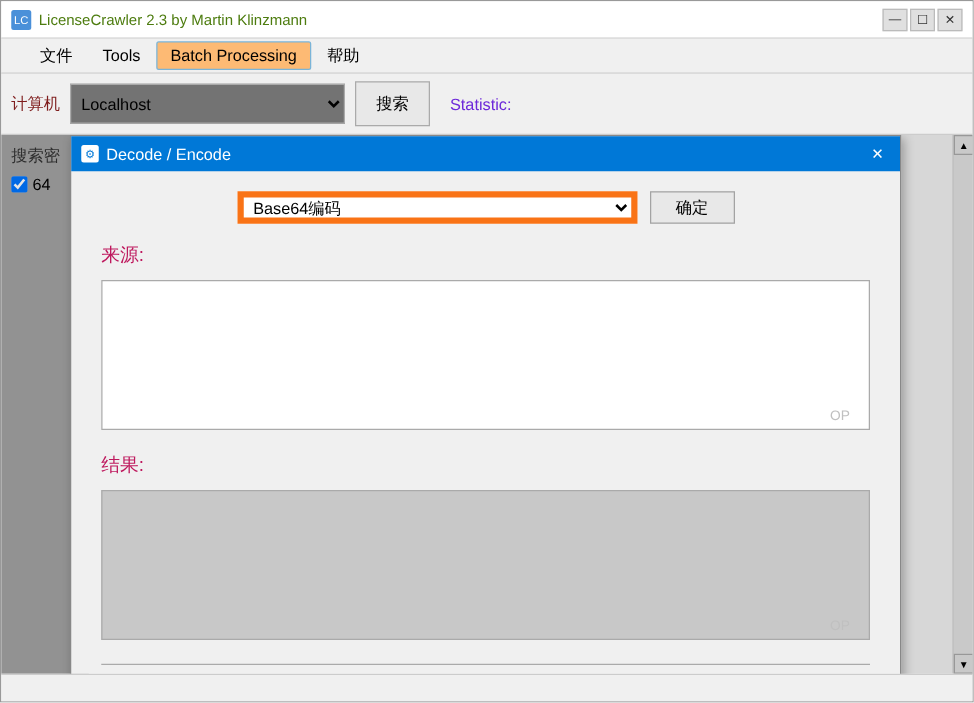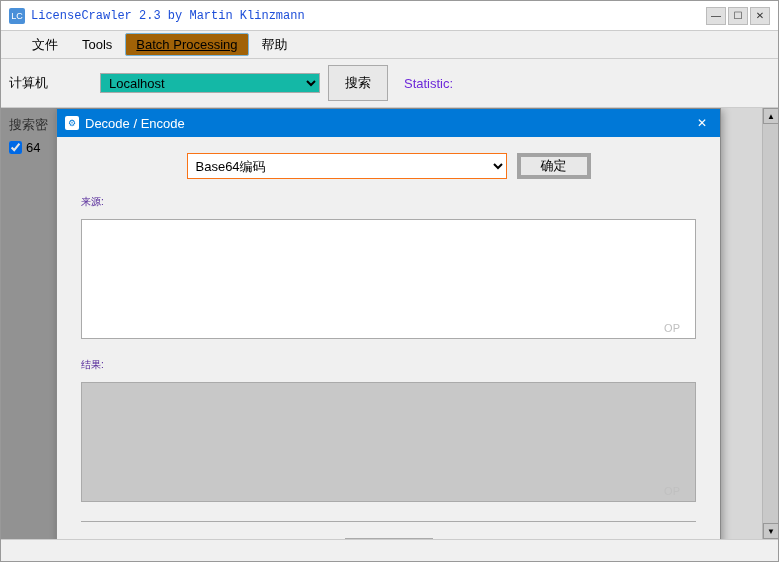--- a/index.html
+++ b/index.html
@@ -44,22 +44,21 @@
       background: #4a90d9;
       border-radius: 2px;
       display: flex;
       align-items: center;
       justify-content: center;
       font-size: 9px;
       color: white;
     }
     .title-bar-text {
       font-size: 12px;
-      color: #1d4ed8;
-      font-family: Liberation Mono, monospace;
+      color: #4d7c0f;
     }
     .title-bar-controls {
       display: flex;
       gap: 2px;
     }
     .title-btn {
       width: 20px;
       height: 18px;
       background: #e0e0e0;
       border: 1px solid #bbb;
@@ -82,47 +81,45 @@
       gap: 2px;
     }
     .menu-item {
       padding: 3px 10px;
       font-size: 13px;
       cursor: pointer;
       border: 1px solid transparent;
       border-radius: 2px;
     }
     .menu-item.active {
-      background: #a16207;
+      background: #fdba74;
       border-color: #7ab4d8;
-      text-decoration: underline;
     }
 
     
     .toolbar {
       background: #f0f0f0;
       padding: 6px 8px;
       display: flex;
       align-items: center;
       gap: 8px;
       border-bottom: 1px solid #ccc;
     }
     .toolbar-label {
       font-size: 13px;
-      color: #000000;
+      color: #7f1d1d;
       white-space: nowrap;
     }
     .toolbar-select {
       width: 220px;
-      height: 20px;
-      border: 1px solid #aaa;
-      background: #14b8a6;
+      height: 32px;
+      border: 1px solid #aaa;
+      background: #737373;
       padding: 0 4px;
       font-size: 13px;
-      margin-left: 44px;
     }
     .toolbar-btn {
       height: 36px;
       padding: 0 16px;
       background: #e8e8e8;
       border: 1px solid #aaa;
       cursor: pointer;
       font-size: 13px;
     }
     .statistic-label {
@@ -259,37 +256,37 @@
 
     .dialog-top-row {
       display: flex;
       align-items: center;
       gap: 10px;
       justify-content: center;
     }
     .dialog-select {
       width: 320px;
       height: 26px;
-      border: 1px solid #f97316;
+      border: 5px solid #f97316;
       background: white;
       padding: 0 4px;
       font-size: 13px;
     }
     .dialog-ok-btn {
       height: 26px;
       padding: 0 20px;
       background: #e8e8e8;
-      border: 4px solid #a3a3a3;
+      border: 1px solid #a3a3a3;
       cursor: pointer;
       font-size: 13px;
     }
 
     .dialog-label {
-      font-size: 10px;
-      color: #4c1d95;
+      font-size: 15px;
+      color: #be185d;
       margin-top: 6px;
     }
 
     .source-textarea {
       width: 100%;
       height: 120px;
       border: 1px solid #aaa;
       background: white;
       resize: none;
       padding: 4px;

